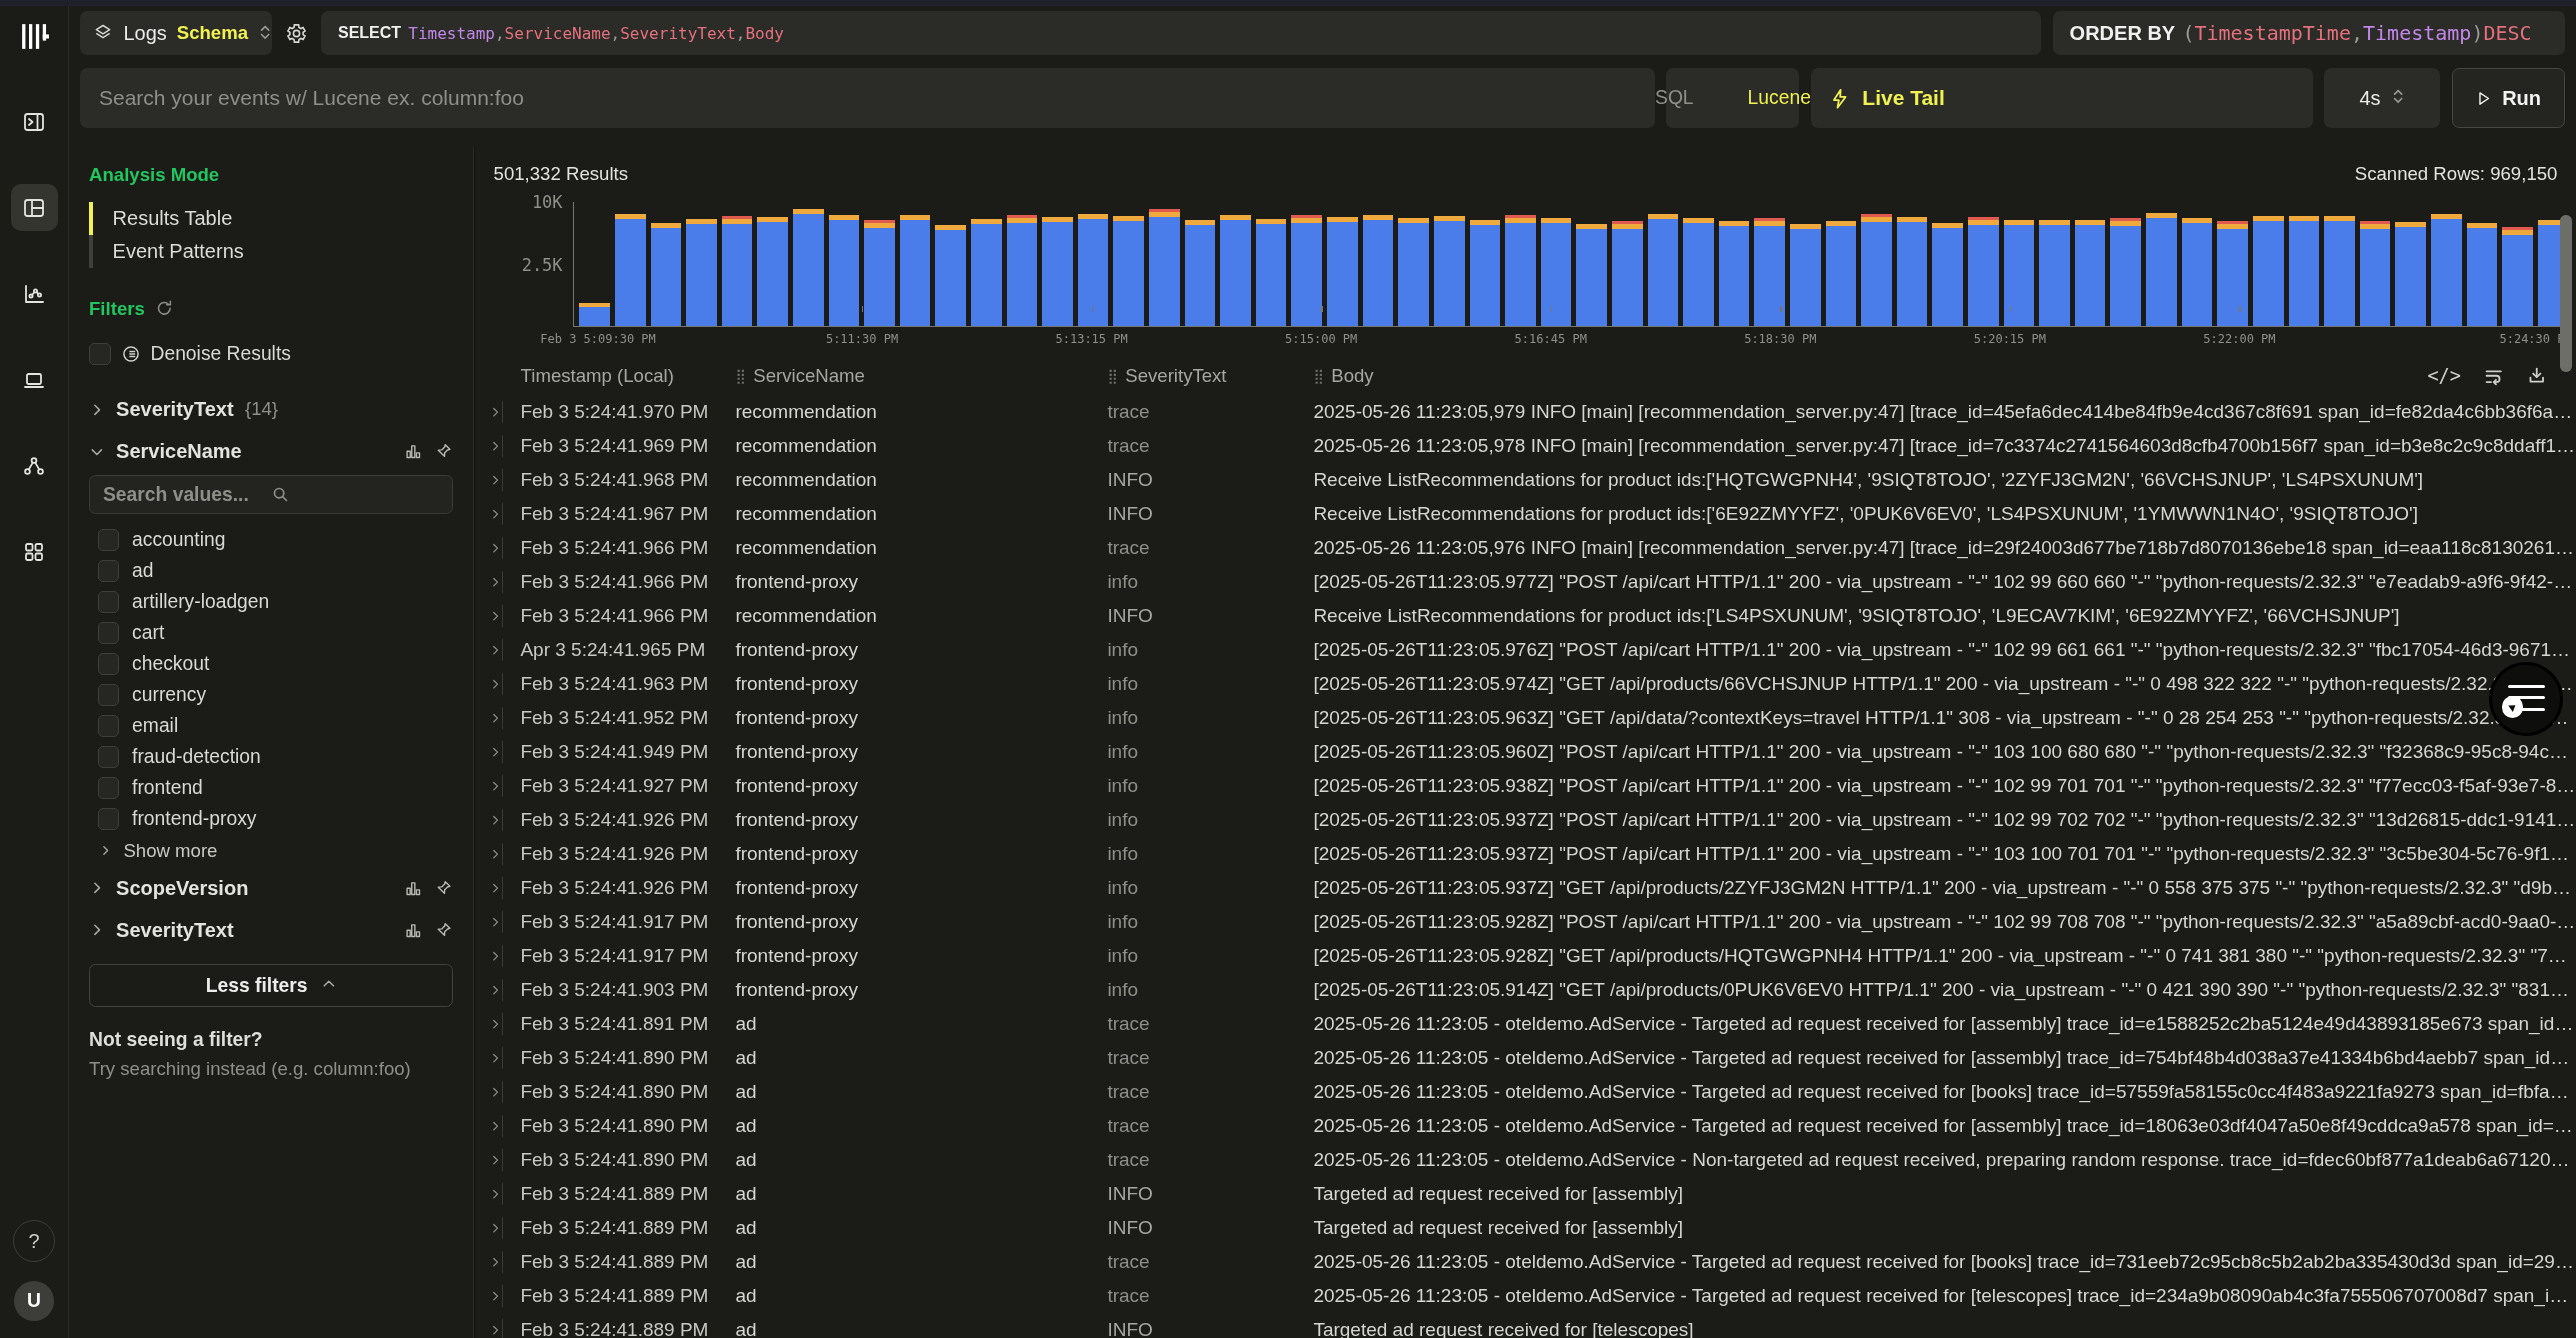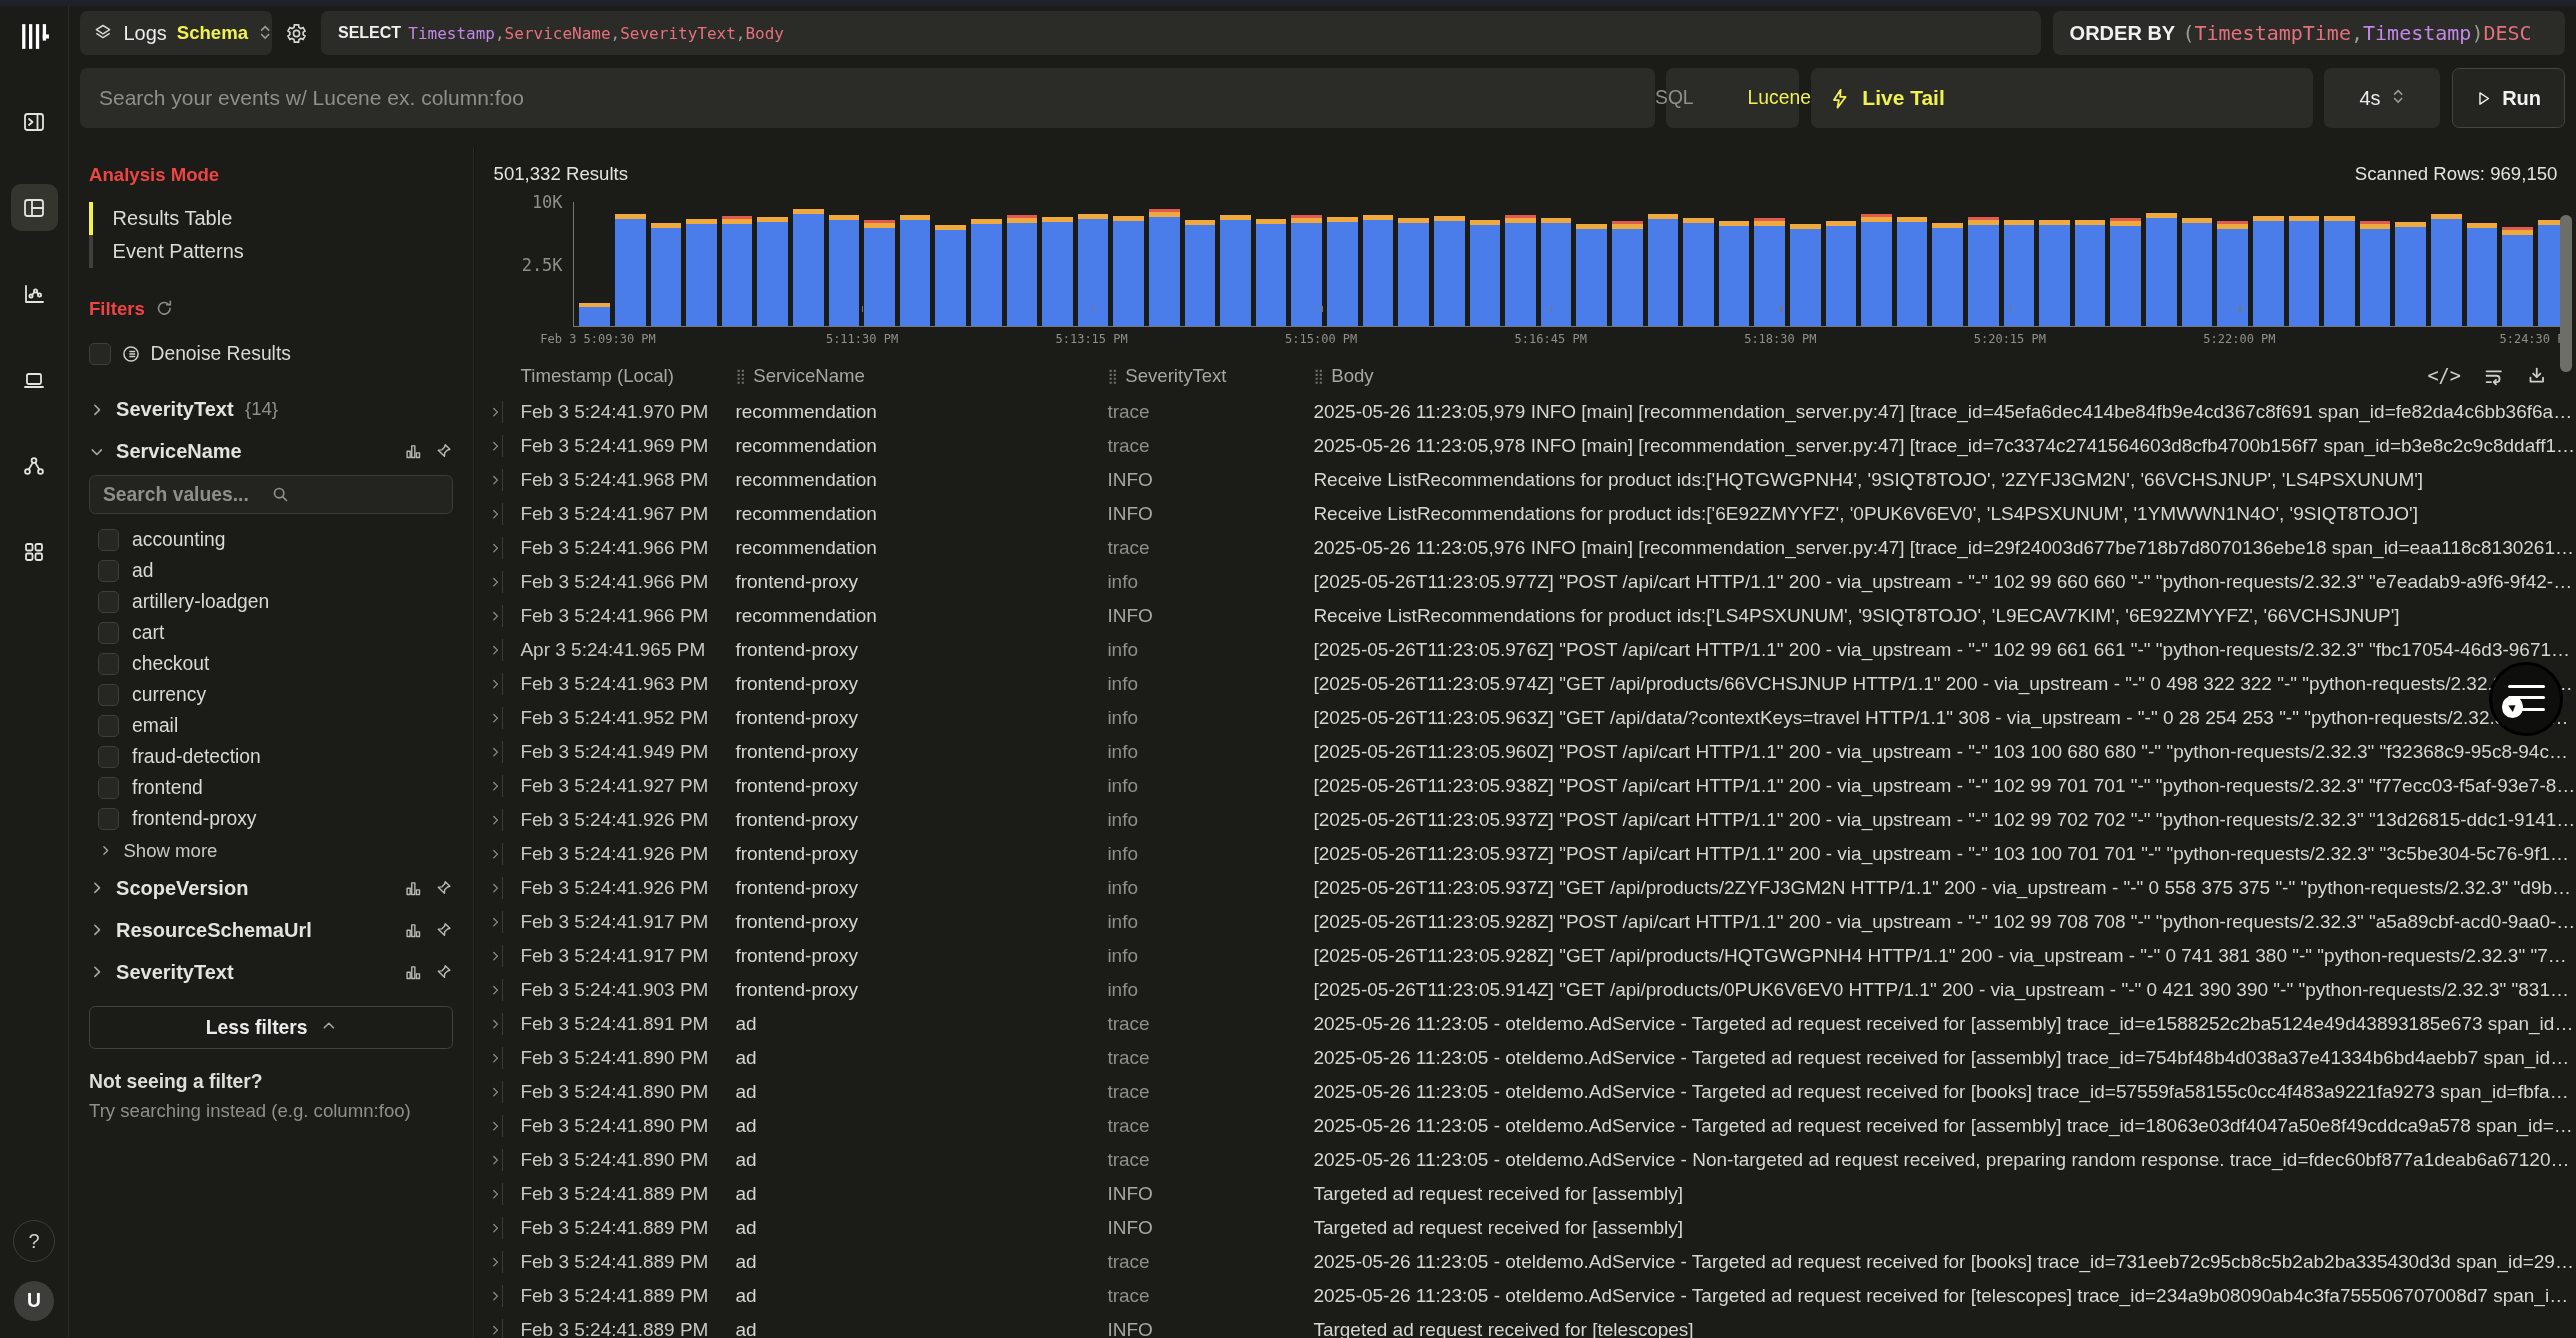--- a/index.html
+++ b/index.html
@@ -39,21 +39,21 @@
   .lang-sep { width:1.4px; height:24px; background:#4a4a46; }
   .lang-lucene { color:#f1f150; font-weight:normal; }
   .livetail { width:502px; padding:0 18.6px; gap:11.4px; color:#f1f150; font-size:21px; font-weight:bold; }
   .livetail svg { stroke:#f1f150; fill:none; stroke-width:2; stroke-linejoin:round; }
   .interval { width:116px; justify-content:center; gap:10px; font-size:20px; color:#ececea; }
   .updown svg { stroke:#9a9a96; fill:none; stroke-width:2.2; stroke-linecap:round; }
   .run-btn { width:113px; background:#242421; border:1.4px solid #454542; justify-content:center; gap:10px; font-size:20px; font-weight:bold; color:#f2f2f0; }
 
   
   .sidebar { position:absolute; left:69px; top:147px; width:405px; bottom:0; background:#1b1b18; border-right:1.4px solid #2b2b28; padding:17px 20px 0 20px; overflow:hidden; }
-  .side-h { font-size:18.6px; font-weight:bold; color:#ef4444; margin-bottom:15.7px; }
+  .side-h { font-size:18.6px; font-weight:bold; color:#22c55e; margin-bottom:15.7px; }
   .mode-item { display:flex; align-items:center; height:33px; font-size:20px; color:#dddddad; color:#dcdcd8; }
   .mode-bar { width:3.6px; align-self:stretch; background:#3f3f3b; margin-right:20px; }
   .mode-item.active .mode-bar { background:#f1f150; }
   .filters-h { display:flex; align-items:center; gap:10px; margin:30px 0 18.6px 0; }
   .filters-h .side-h { margin:0; }
   .filters-h svg { stroke:#8f8f8a; fill:none; stroke-width:2; stroke-linecap:round; }
   .chk-row { display:flex; align-items:center; gap:13px; height:31.5px; font-size:19.3px; color:#d9d9d5; }
   .chk { width:21.5px; height:21.5px; border-radius:5px; background:#262623; border:1.4px solid #3e3e3a; flex:none; }
   .denoise { gap:10px; margin-bottom:18.6px; }
   .denoise svg { stroke:#cfcfca; fill:none; stroke-width:1.8; }
@@ -432,41 +432,20 @@
             <path d="M16 20v-6h4v6z"></path>
           </svg>
         </span>
     <span class="ic-sm">
           <svg width="18.6" height="18.6" viewBox="0 0 24 24">
             <path d="M14.5 3.5 L20.5 9.5 L17.5 10.3 L13.8 14 L13.5 18.5 L5.5 10.5 L10 10.2 L13.7 6.5 Z"></path>
           </svg>
         </span>
   </div>
 
-  <div class="fgroup">
-    <span class="chev">
-          <svg width="15.7" height="15.7" viewBox="0 0 24 24">
-            <polyline points="9,5 16,12 9,19"></polyline>
-          </svg>
-        </span>
-    <span class="fg-label">ResourceSchemaUrl</span>
-    <span class="sp"></span>
-    <span class="ic-sm">
-          <svg width="18.6" height="18.6" viewBox="0 0 24 24">
-            <path d="M4 20v-8h4v8z"></path>
-            <path d="M10 20V5h4v15z"></path>
-            <path d="M16 20v-6h4v6z"></path>
-          </svg>
-        </span>
-    <span class="ic-sm">
-          <svg width="18.6" height="18.6" viewBox="0 0 24 24">
-            <path d="M14.5 3.5 L20.5 9.5 L17.5 10.3 L13.8 14 L13.5 18.5 L5.5 10.5 L10 10.2 L13.7 6.5 Z"></path>
-          </svg>
-        </span>
-  </div>
 
   <div class="fgroup">
     <span class="chev">
           <svg width="15.7" height="15.7" viewBox="0 0 24 24">
             <polyline points="9,5 16,12 9,19"></polyline>
           </svg>
         </span>
     <span class="fg-label">SeverityText</span>
     <span class="sp"></span>
     <span class="ic-sm">

